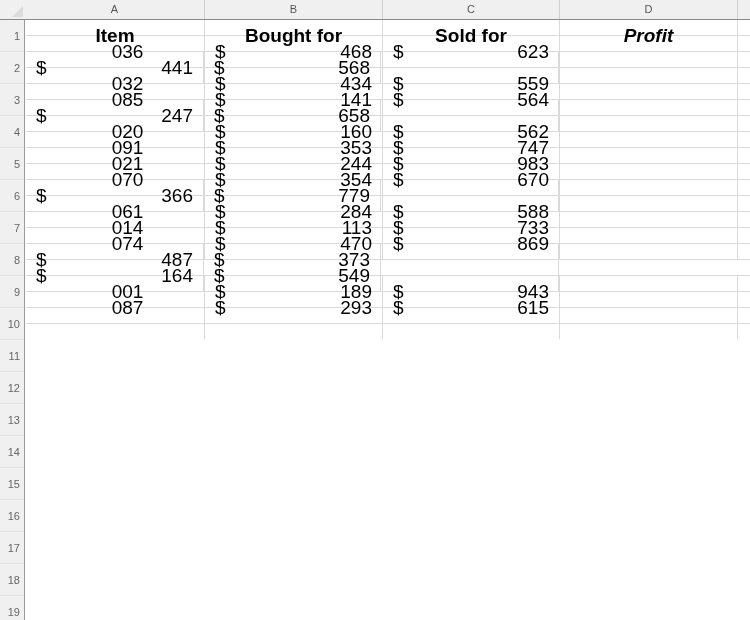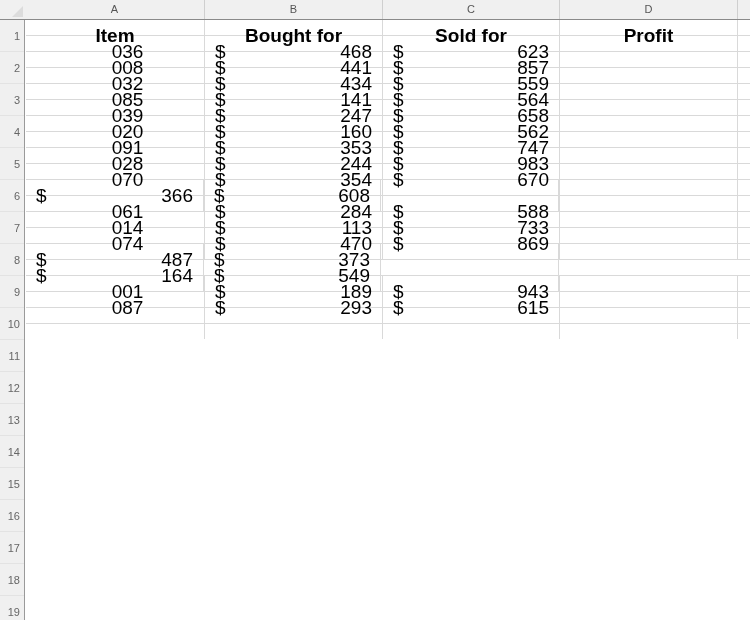--- a/index.html
+++ b/index.html
@@ -107,21 +107,21 @@
     font-size: 19px;
     color: #000000;
     display: flex;
     align-items: center;
     overflow: hidden;
     flex: 0 0 auto;
   }
   .cell.col-a { width: 179px; }
   .cell.col-b { width: 178px; }
   .cell.col-c { width: 177px; }
-  .cell.col-d { width: 178px; }
+  .cell.col-d { width: 178px; font-style: italic; }
   .cell.col-e { width: 12px; border-right: none; }
 
   
   .row.header-row .cell {
     font-weight: bold;
     font-size: 19px;
     justify-content: center;
   }
 
   
@@ -206,33 +206,30 @@
             <span class="sym">$</span>
             <span class="amt">623</span>
           </span>
         </div>
         <div class="cell col-d">
           <span class="empty-cell"></span>
         </div>
         <div class="cell col-e"></div>
       </div>
       <div class="row">
-        <div class="cell col-a">
-          <span class="item-val">008</span>
-        </div>
         <div class="cell col-b">
           <span class="money">
             <span class="sym">$</span>
             <span class="amt">441</span>
           </span>
         </div>
         <div class="cell col-c">
           <span class="money">
             <span class="sym">$</span>
-            <span class="amt">857</span>
+            <span class="amt">568</span>
           </span>
         </div>
         <div class="cell col-d">
           <span class="empty-cell"></span>
         </div>
         <div class="cell col-e"></div>
       </div>
       <div class="row">
         <div class="cell col-a">
           <span class="item-val">032</span>
@@ -269,23 +266,20 @@
             <span class="sym">$</span>
             <span class="amt">564</span>
           </span>
         </div>
         <div class="cell col-d">
           <span class="empty-cell"></span>
         </div>
         <div class="cell col-e"></div>
       </div>
       <div class="row">
-        <div class="cell col-a">
-          <span class="item-val">039</span>
-        </div>
         <div class="cell col-b">
           <span class="money">
             <span class="sym">$</span>
             <span class="amt">247</span>
           </span>
         </div>
         <div class="cell col-c">
           <span class="money">
             <span class="sym">$</span>
             <span class="amt">658</span>
@@ -333,21 +327,21 @@
             <span class="amt">747</span>
           </span>
         </div>
         <div class="cell col-d">
           <span class="empty-cell"></span>
         </div>
         <div class="cell col-e"></div>
       </div>
       <div class="row">
         <div class="cell col-a">
-          <span class="item-val">028</span>
+          <span class="item-val">021</span>
         </div>
         <div class="cell col-b">
           <span class="money">
             <span class="sym">$</span>
             <span class="amt">244</span>
           </span>
         </div>
         <div class="cell col-c">
           <span class="money">
             <span class="sym">$</span>
@@ -383,21 +377,21 @@
       <div class="row">
         <div class="cell col-b">
           <span class="money">
             <span class="sym">$</span>
             <span class="amt">366</span>
           </span>
         </div>
         <div class="cell col-c">
           <span class="money">
             <span class="sym">$</span>
-            <span class="amt">608</span>
+            <span class="amt">779</span>
           </span>
         </div>
         <div class="cell col-d">
           <span class="empty-cell"></span>
         </div>
         <div class="cell col-e"></div>
       </div>
       <div class="row">
         <div class="cell col-a">
           <span class="item-val">061</span>

